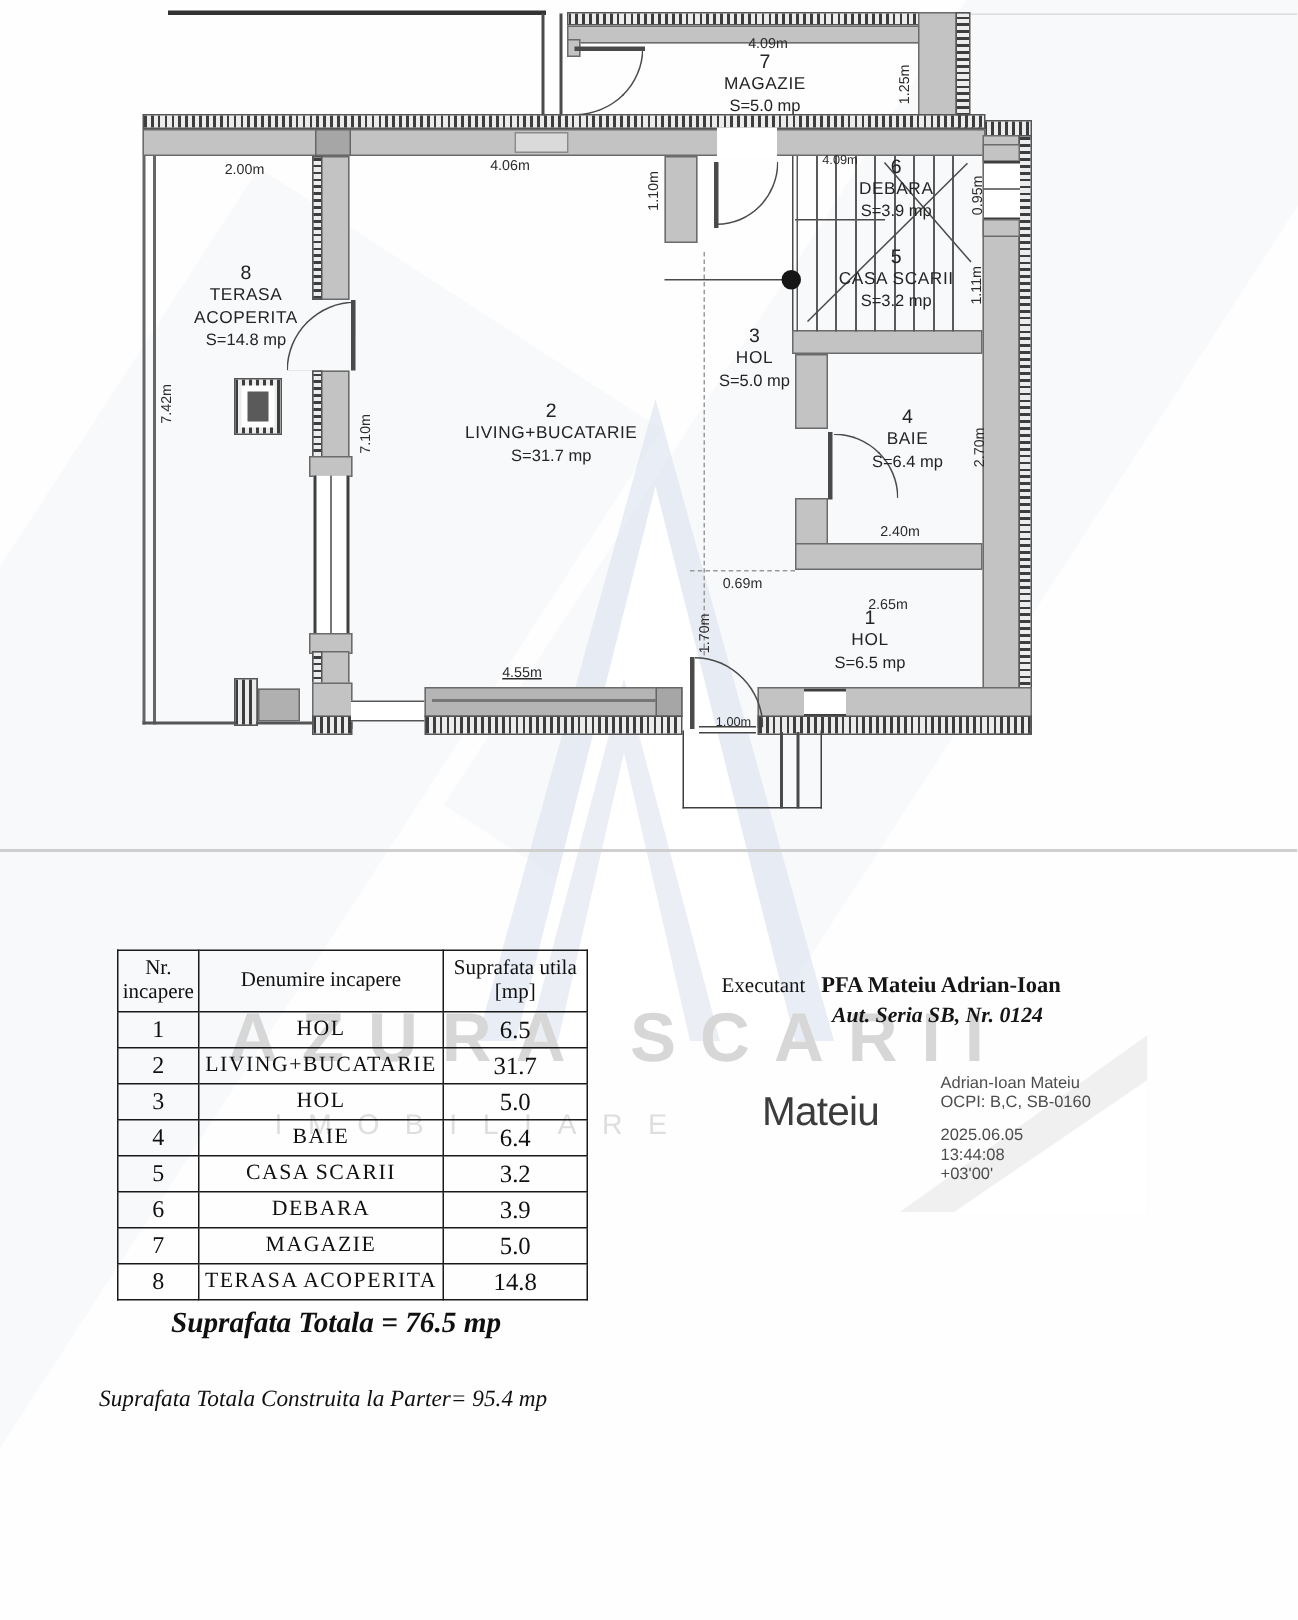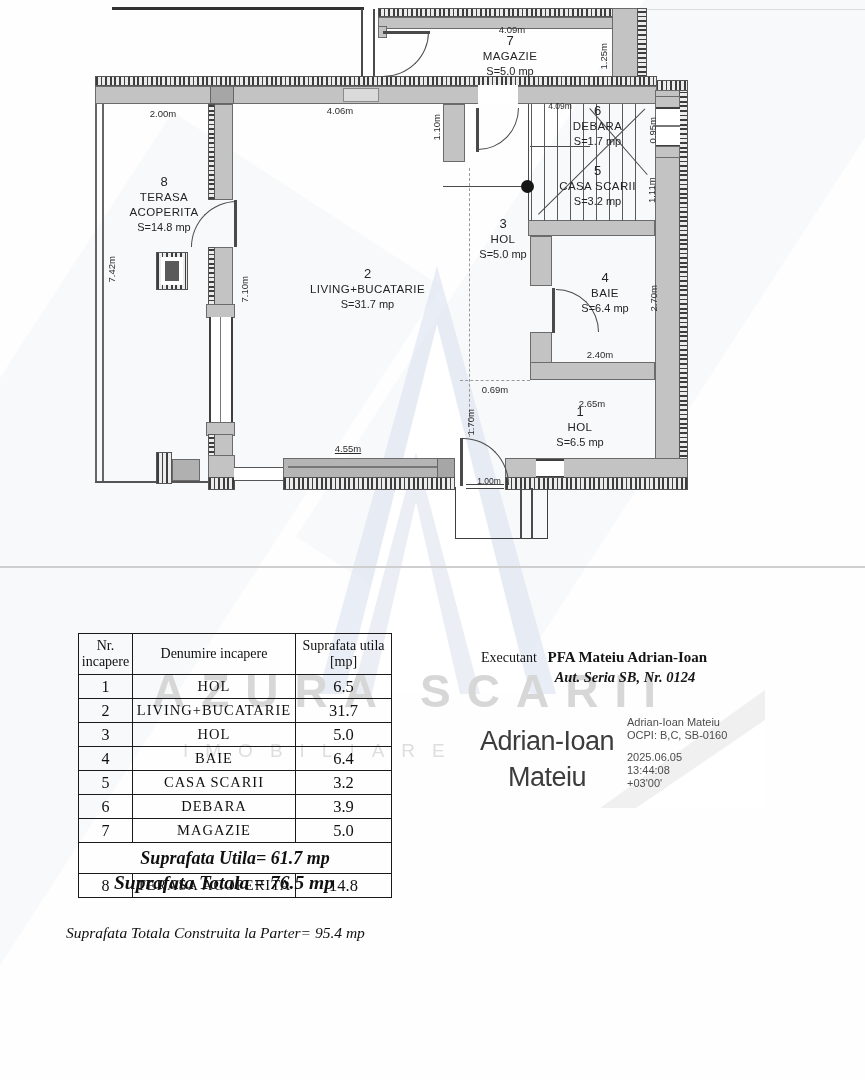--- a/index.html
+++ b/index.html
@@ -187,21 +187,21 @@
     <span class="a">S=6.4 mp</span>
   </div>
   <div class="abs room" style="left:540px;top:163px;width:115px;">
     <span class="n">5</span>
     <span class="t">CASA SCARII</span>
     <span class="a">S=3.2 mp</span>
   </div>
   <div class="abs room" style="left:540px;top:103px;width:115px;">
     <span class="n">6</span>
     <span class="t">DEBARA</span>
-    <span class="a">S=1.7 mp</span>
+    <span class="a">S=3.9 mp</span>
   </div>
   <div class="abs room" style="left:430px;top:33px;width:160px;">
     <span class="n">7</span>
     <span class="t">MAGAZIE</span>
     <span class="a">S=5.0 mp</span>
   </div>
   <div class="abs room" style="left:108px;top:174px;width:112px;">
     <span class="n">8</span>
     <span class="t">TERASA ACOPERITA</span>
     <span class="a">S=14.8 mp</span>
@@ -267,42 +267,38 @@
     <td class="nr">6</td>
     <td class="nm">DEBARA</td>
     <td class="ar">3.9</td>
   </tr>
   <tr>
     <td class="nr">7</td>
     <td class="nm">MAGAZIE</td>
     <td class="ar">5.0</td>
   </tr>
   <tr>
-    <td class="sub" colspan="3">Suprafata Utila= 61.7 mp</td>
-  </tr>
-  <tr>
     <td class="nr">8</td>
     <td class="nm">TERASA ACOPERITA</td>
     <td class="ar">14.8</td>
   </tr>
 </tbody>
   </table>
 
 <div class="abs fg serif-it" id="total-line" style="left:78px;top:872px;width:292px;">Suprafata Totala = 76.5 mp</div>
 
 <div class="abs fg serif-it" id="footer-note" style="left:66px;top:924px;width:420px;">Suprafata Totala Construita la Parter= 95.4 mp</div>
 
 <div class="abs fg" id="exec" style="left:481px;top:649px;width:300px;">
   <span>Executant</span>&nbsp;&nbsp;
   <span class="b">PFA Mateiu Adrian-Ioan</span>
 </div>
 <div class="abs fg" id="exec-aut" style="left:540px;top:669px;width:170px;">Aut. Seria SB, Nr. 0124</div>
 
 <div class="abs fg" id="sig-big" style="left:462px;top:724px;width:170px;">
-  <div>Adrian-Ioan</div>
   <div>Mateiu</div>
 </div>
 <div class="abs fg" id="sig-small" style="left:627px;top:716px;width:140px;">
   <div>Adrian-Ioan Mateiu</div>
   <div>OCPI: B,C, SB-0160</div>
   <div class="gap"></div>
   <div>2025.06.05</div>
   <div>13:44:08</div>
   <div>+03'00'</div>
 </div>

